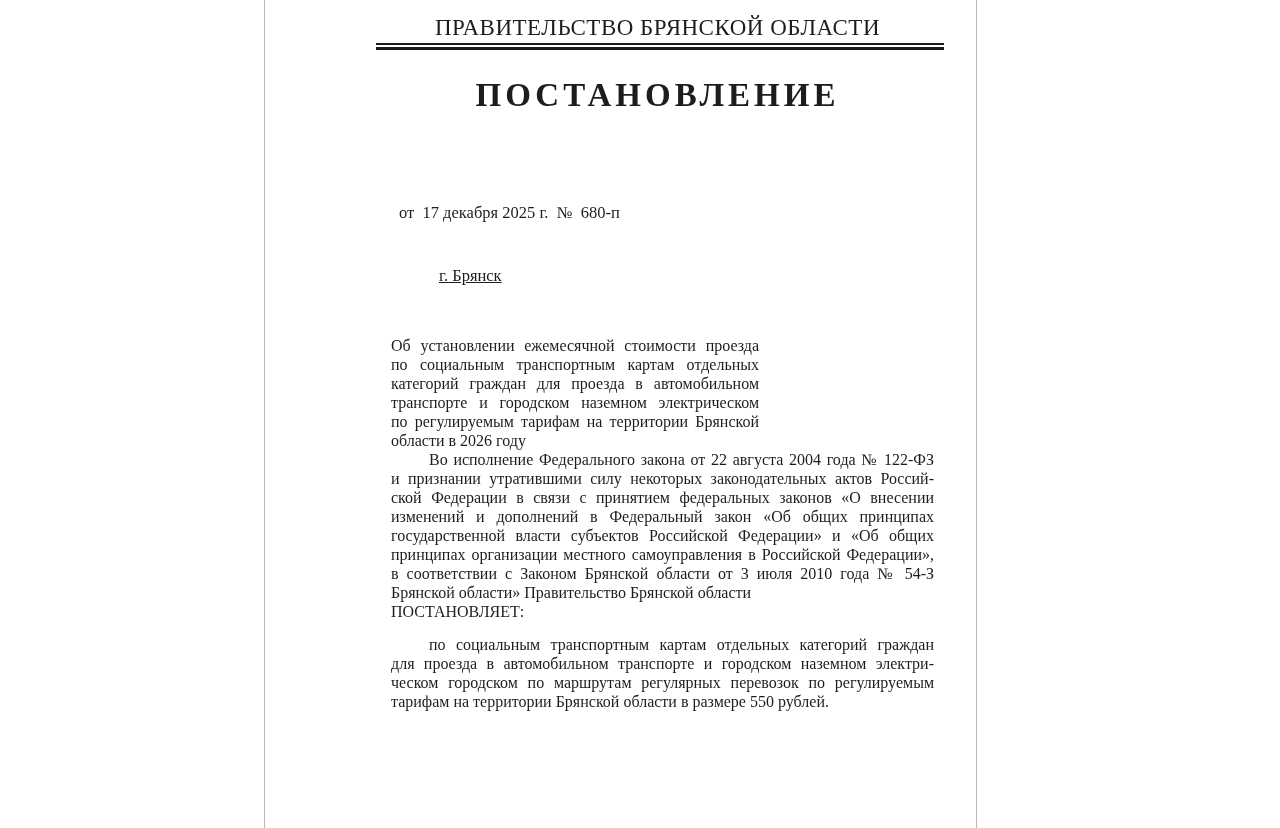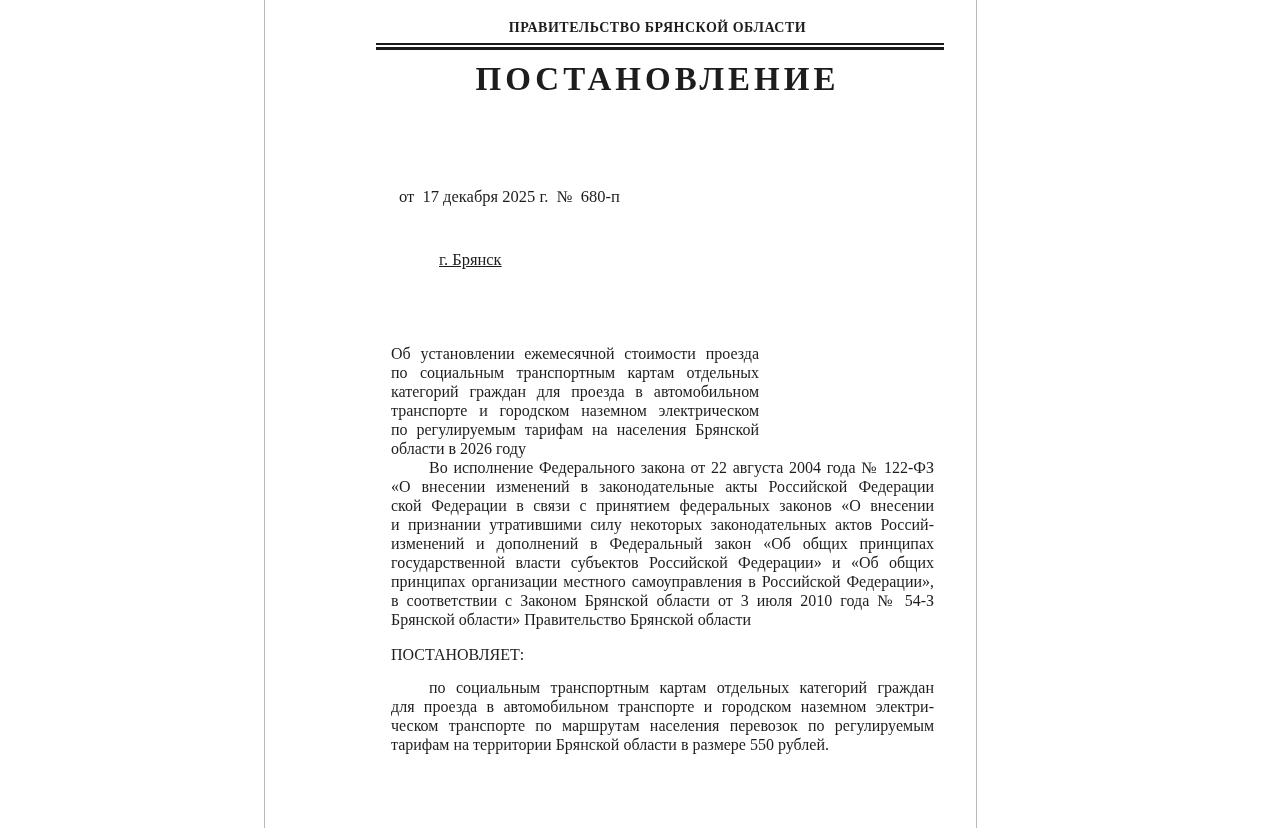--- a/index.html
+++ b/index.html
@@ -26,34 +26,34 @@
     border-right: 1px solid #b9b9b9;
     box-sizing: border-box;
   }
   .inner {
     margin-left: 126px;
     margin-right: 42px; 
   }
   .authority {
     margin: 16px -5px 0 -15px;
     text-align: center;
-    font-weight: bold;
-    font-size: 14px;
+    font-weight: normal;
+    font-size: 23px;
     line-height: 24px;
     letter-spacing: 0.5px;
     white-space: nowrap;
   }
   .rule {
     margin: 3px -10px 0 -15px;
     height: 2px;
     border-top: 2px solid #1a1a1a;
     border-bottom: 3px solid #1a1a1a;
   }
   .doc-type {
-    margin: 9px -5px 0 -15px;
+    margin: 25px -5px 0 -15px;
     text-align: center;
     font-weight: bold;
     font-size: 33px;
     line-height: 40px;
     letter-spacing: 4px;
     white-space: nowrap;
   }
   .meta {
     margin-top: 45px;
     font-size: 16.5px;
@@ -63,27 +63,27 @@
   }
   .city-line {
     padding-left: 40px;
     text-decoration: underline;
   }
   .bodytext {
     font-size: 16px;
     line-height: 19px;
   }
   .subject {
-    margin-top: 32px;
+    margin-top: 8px;
     width: 368px;
   }
   .preamble {
   }
   .resolve {
-    margin-top: 16px;
+    margin-top: 0;
   }
   .item-1 {
     margin-top: 14px;
   }
   .tline {
     text-align: justify;
     text-align-last: justify;
   }
   .end-left .tline:last-child {
     text-align-last: left;
@@ -107,39 +107,38 @@
     <div class="meta">
       <div class="date-line">от  17 декабря 2025 г.  №  680-п</div>
       <div class="city-line">г. Брянск</div>
     </div>
 
     <div class="bodytext subject end-left">
         <div class="tline">Об установлении ежемесячной стоимости проезда</div>
         <div class="tline">по социальным транспортным картам отдельных</div>
         <div class="tline">категорий граждан для проезда в автомобильном</div>
         <div class="tline">транспорте и городском наземном электрическом</div>
-        <div class="tline">по регулируемым тарифам на населения Брянской</div>
+        <div class="tline">по регулируемым тарифам на территории Брянской</div>
         <div class="tline">области в 2026 году</div>
       </div>
 
     <div class="bodytext preamble end-left indent-first">
         <div class="tline">Во исполнение Федерального закона от 22 августа 2004 года № 122-ФЗ</div>
-        <div class="tline">«О внесении изменений в законодательные акты Российской Федерации</div>
+        <div class="tline">и признании утратившими силу некоторых законодательных актов Россий-</div>
         <div class="tline">ской Федерации в связи с принятием федеральных законов «О внесении</div>
-        <div class="tline">и признании утратившими силу некоторых законодательных актов Россий-</div>
         <div class="tline">изменений и дополнений в Федеральный закон «Об общих принципах</div>
         <div class="tline">государственной власти субъектов Российской Федерации» и «Об общих</div>
         <div class="tline">принципах организации местного самоуправления в Российской Федерации»,</div>
         <div class="tline">в соответствии с Законом Брянской области от 3 июля 2010 года № 54-З</div>
         <div class="tline">Брянской области» Правительство Брянской области</div>
       </div>
 
     <div class="bodytext resolve">ПОСТАНОВЛЯЕТ:</div>
 
     <div class="bodytext item-1 end-left indent-first">
         <div class="tline">по социальным транспортным картам отдельных категорий граждан</div>
         <div class="tline">для проезда в автомобильном транспорте и городском наземном электри-</div>
-        <div class="tline">ческом транспорте по маршрутам населения перевозок по регулируемым</div>
+        <div class="tline">ческом городском по маршрутам регулярных перевозок по регулируемым</div>
         <div class="tline">тарифам на территории Брянской области в размере 550 рублей.</div>
       </div>
 
   </div>
 </div>
 
 </body></html>

